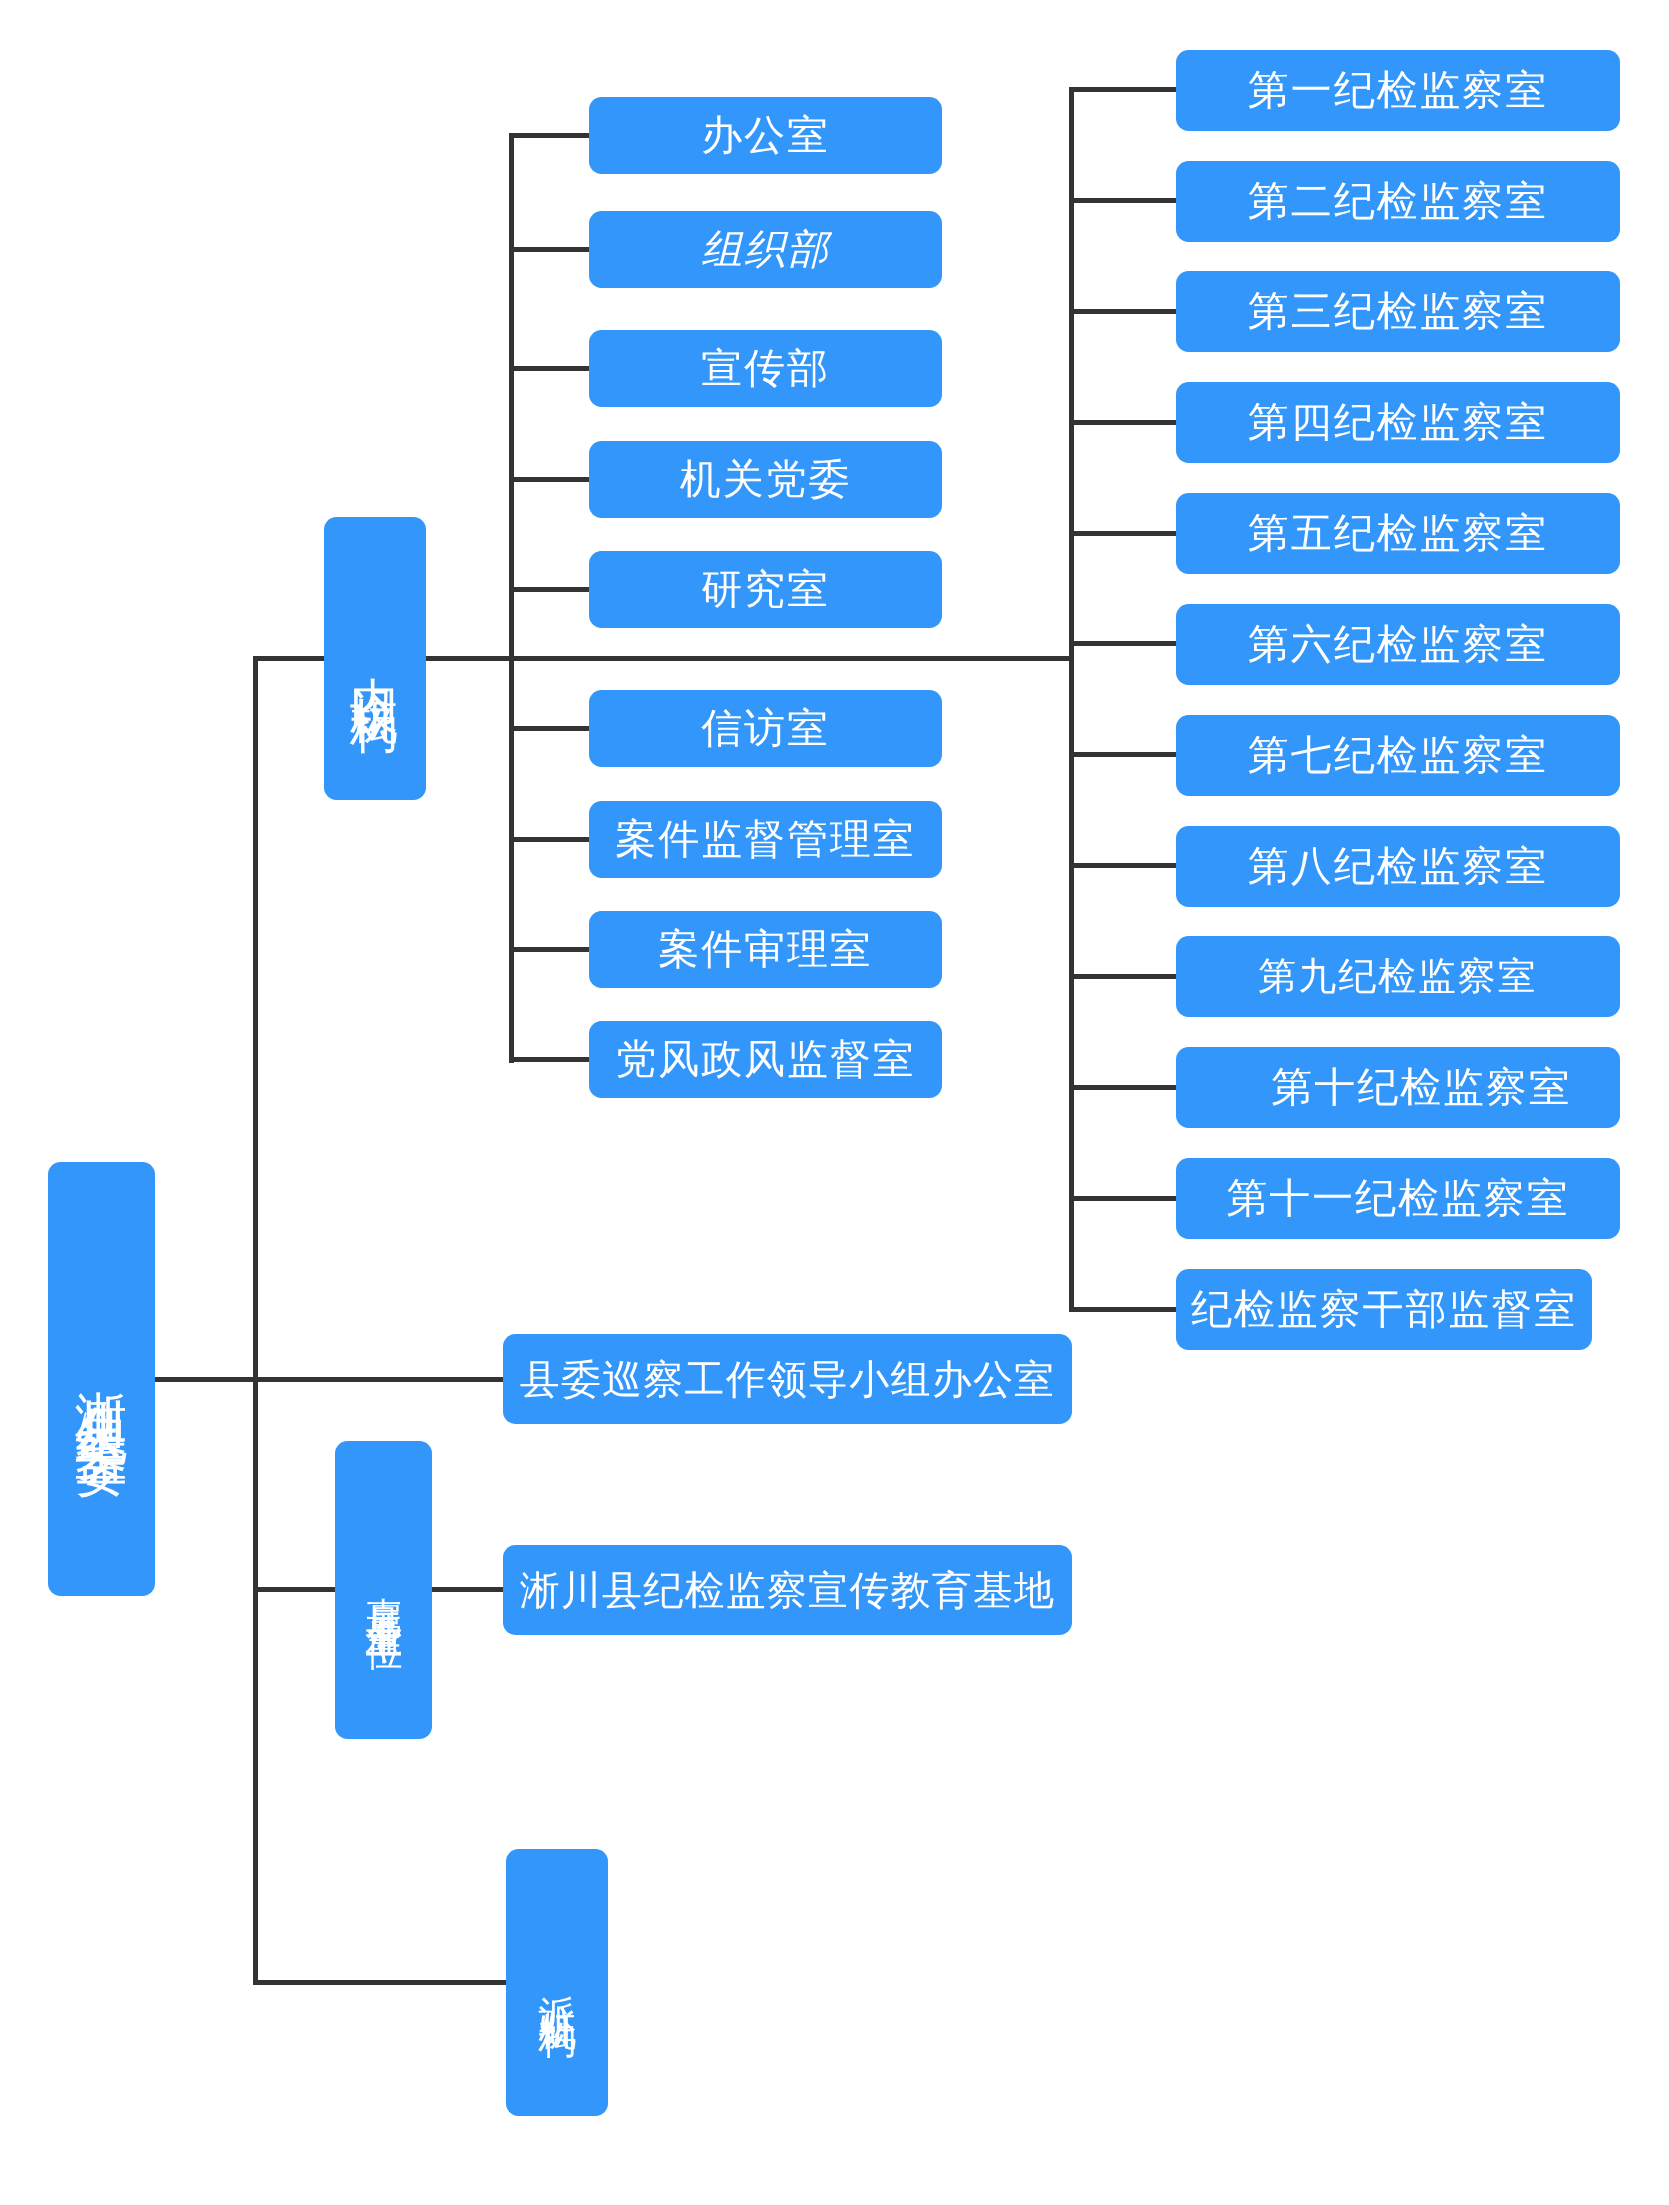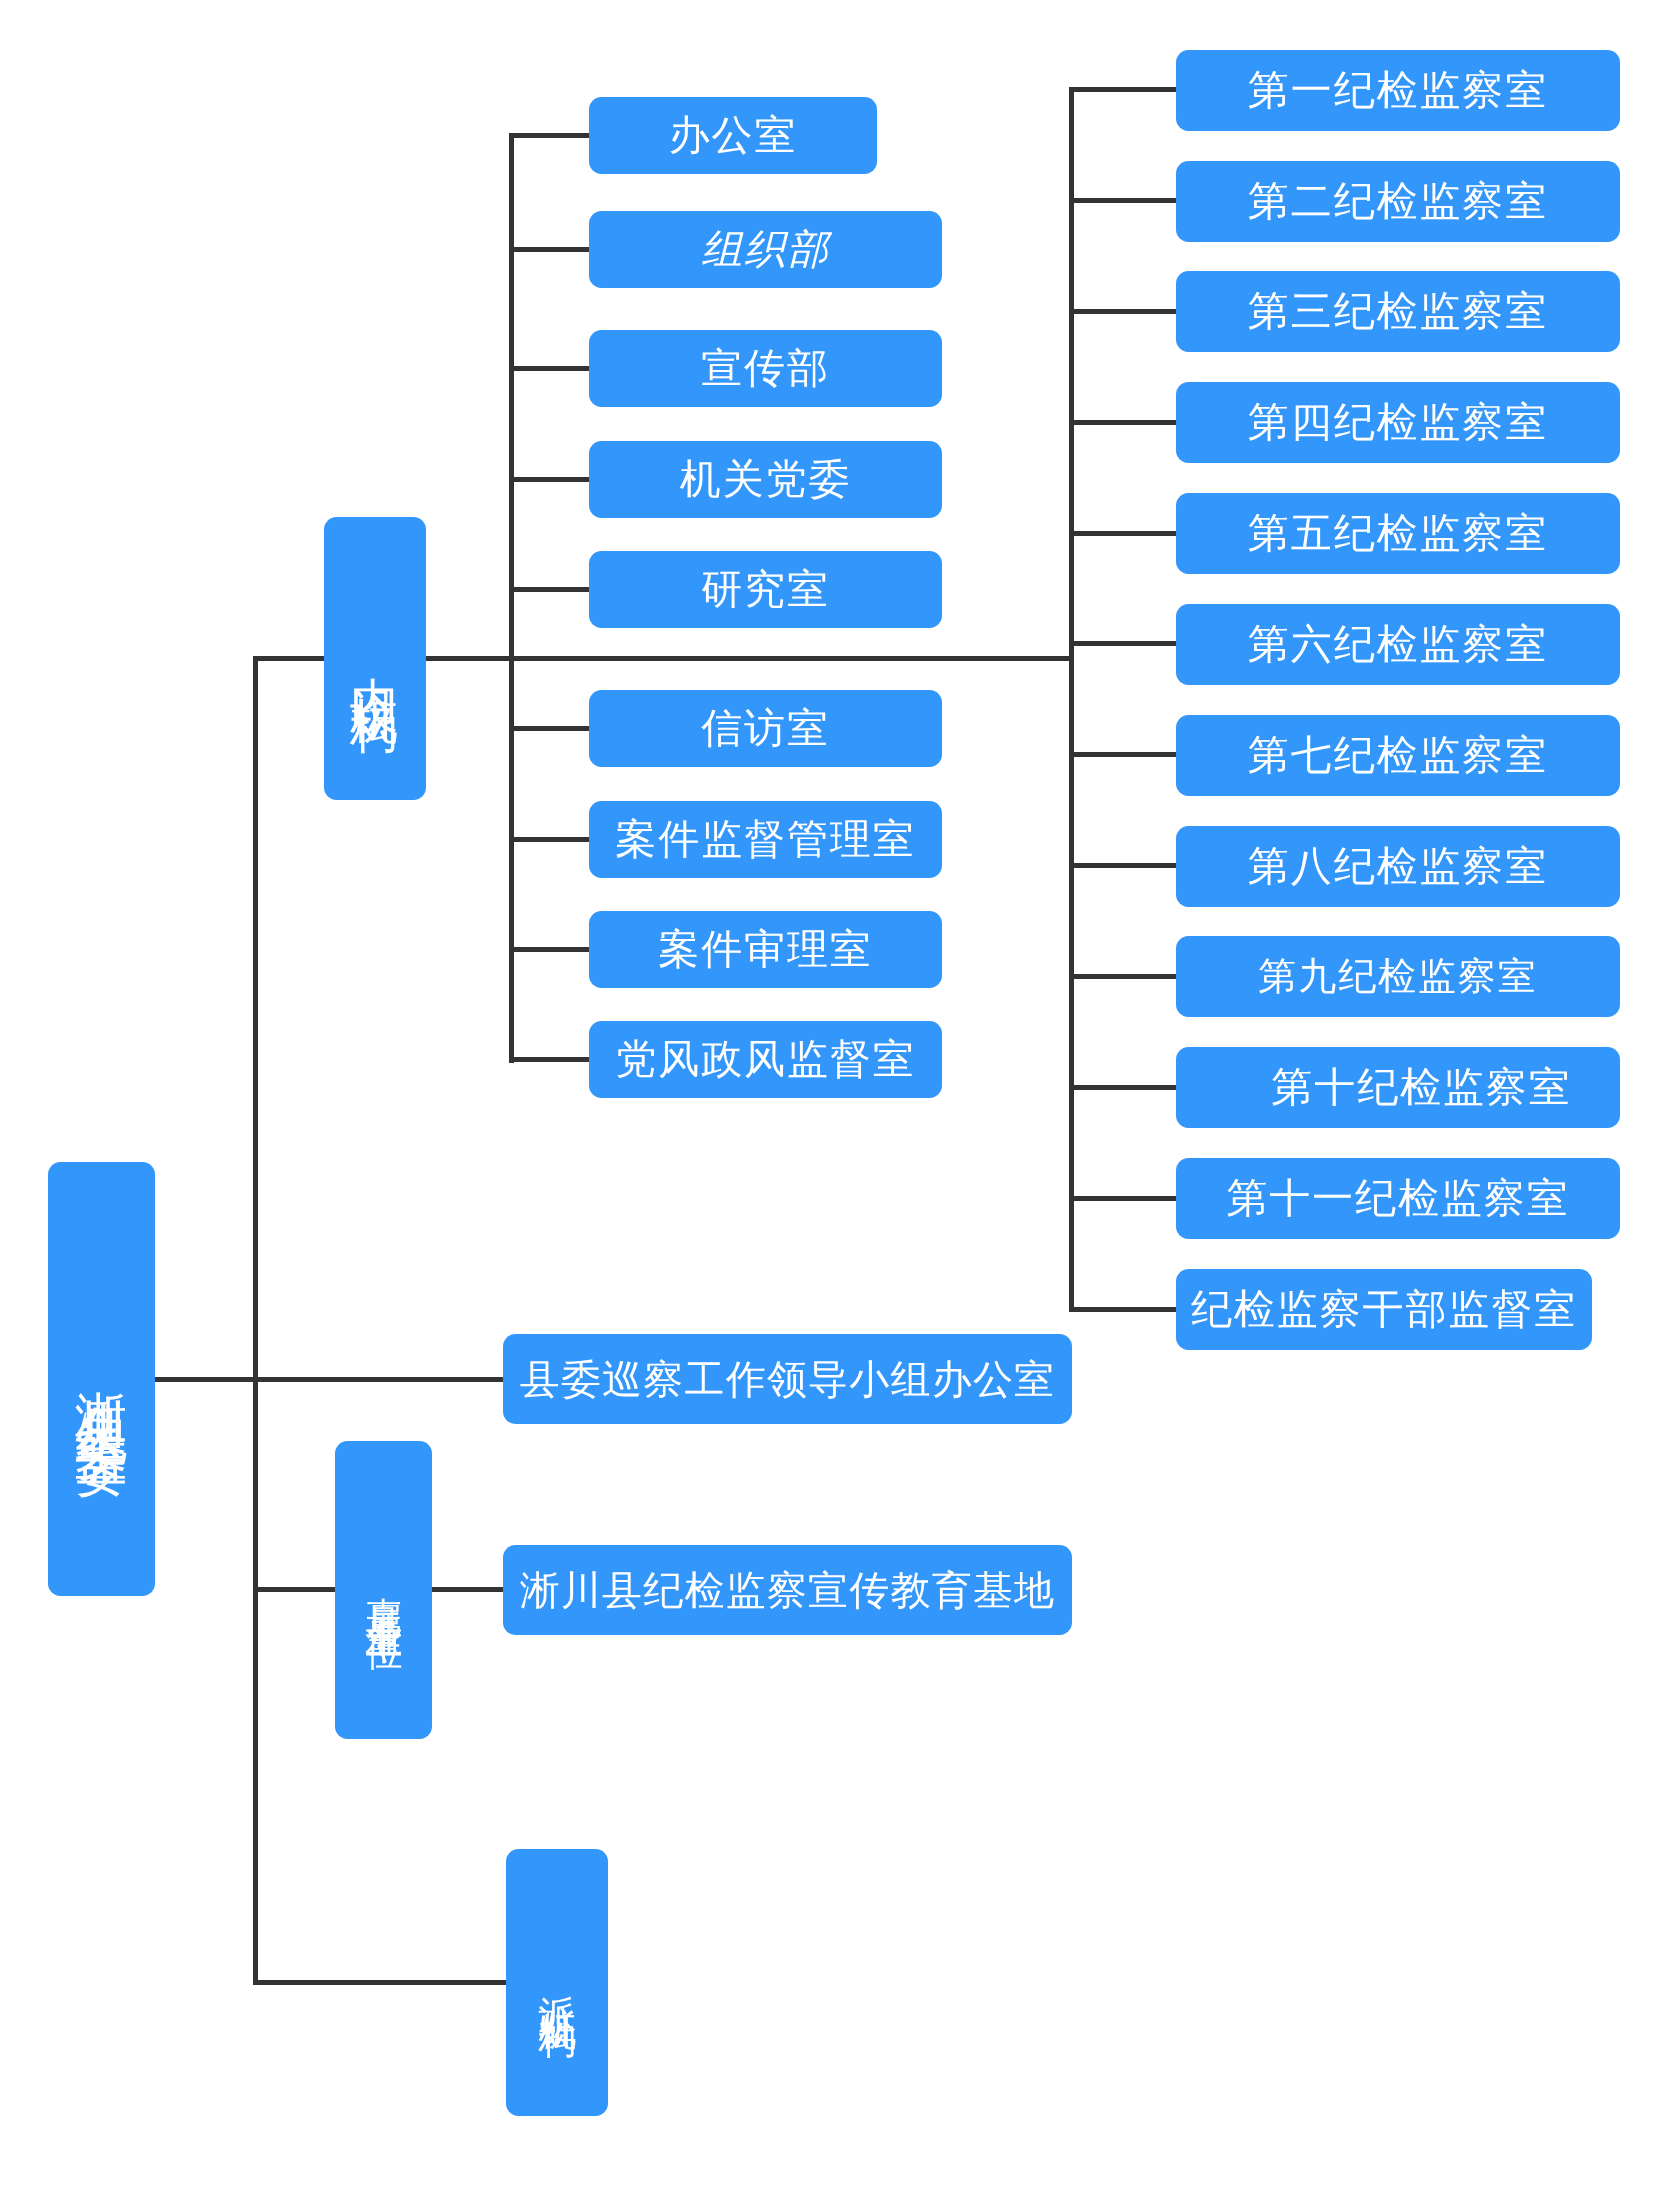--- a/index.html
+++ b/index.html
@@ -70,21 +70,21 @@
     <div class="connector" style="left: 1069px; top: 974px; width: 107px; height: 5px;"></div>
     <div class="connector" style="left: 1069px; top: 1085px; width: 107px; height: 5px;"></div>
     <div class="connector" style="left: 1069px; top: 1196px; width: 107px; height: 5px;"></div>
     <div class="connector" style="left: 1069px; top: 1307px; width: 107px; height: 5px;"></div>
     <div class="node v" style="left: 48px; top: 1162px; width: 107px; height: 434px; font-size: 52px; letter-spacing: 8.7px;">淅川县纪委监委</div>
     <div class="node v" style="left: 324px; top: 517px; width: 102px; height: 283px; font-size: 48px; letter-spacing: 10px;">内设机构</div>
     <div class="node v" style="left: 335px; top: 1441px; width: 97px; height: 298px; font-size: 37px; letter-spacing: 7.4px;">直属事业单位</div>
     <div class="node v" style="left: 506px; top: 1849px; width: 102px; height: 267px; font-size: 38px; letter-spacing: 8.7px;">派驻机构</div>
     <div class="node" style="left: 503px; top: 1334px; width: 569px; height: 90px; font-size: 40px; letter-spacing: 1.2px;">县委巡察工作领导小组办公室</div>
     <div class="node" style="left: 503px; top: 1545px; width: 569px; height: 90px; font-size: 40px; letter-spacing: 1.2px;">淅川县纪检监察宣传教育基地</div>
-    <div class="node" style="left: 589px; top: 97px; width: 288px; height: 77px; font-size: 41px; letter-spacing: 1.9px;">办公室</div>
+    <div class="node" style="left: 589px; top: 97px; width: 353px; height: 77px; font-size: 41px; letter-spacing: 1.9px;">办公室</div>
     <div class="node" style="left: 589px; top: 211px; width: 353px; height: 77px; font-size: 41px; letter-spacing: 1.9px; font-style: italic;">组织部</div>
     <div class="node" style="left: 589px; top: 330px; width: 353px; height: 77px; font-size: 41px; letter-spacing: 1.9px;">宣传部</div>
     <div class="node" style="left: 589px; top: 551px; width: 353px; height: 77px; font-size: 41px; letter-spacing: 1.9px;">研究室</div>
     <div class="node" style="left: 589px; top: 441px; width: 353px; height: 77px; font-size: 41px; letter-spacing: 1.9px;">机关党委</div>
     <div class="node" style="left: 589px; top: 690px; width: 353px; height: 77px; font-size: 41px; letter-spacing: 1.9px; text-align: right;">信访室</div>
     <div class="node" style="left: 589px; top: 801px; width: 353px; height: 77px; font-size: 41px; letter-spacing: 1.9px;">案件监督管理室</div>
     <div class="node" style="left: 589px; top: 911px; width: 353px; height: 77px; font-size: 41px; letter-spacing: 1.9px;">案件审理室</div>
     <div class="node" style="left: 589px; top: 1021px; width: 353px; height: 77px; font-size: 41px; letter-spacing: 1.9px;">党风政风监督室</div>
     <div class="node" style="left: 1176px; top: 50px; width: 444px; height: 81px; font-size: 41px; letter-spacing: 1.9px;">第一纪检监察室</div>
     <div class="node" style="left: 1176px; top: 161px; width: 444px; height: 81px; font-size: 41px; letter-spacing: 1.9px;">第二纪检监察室</div>

